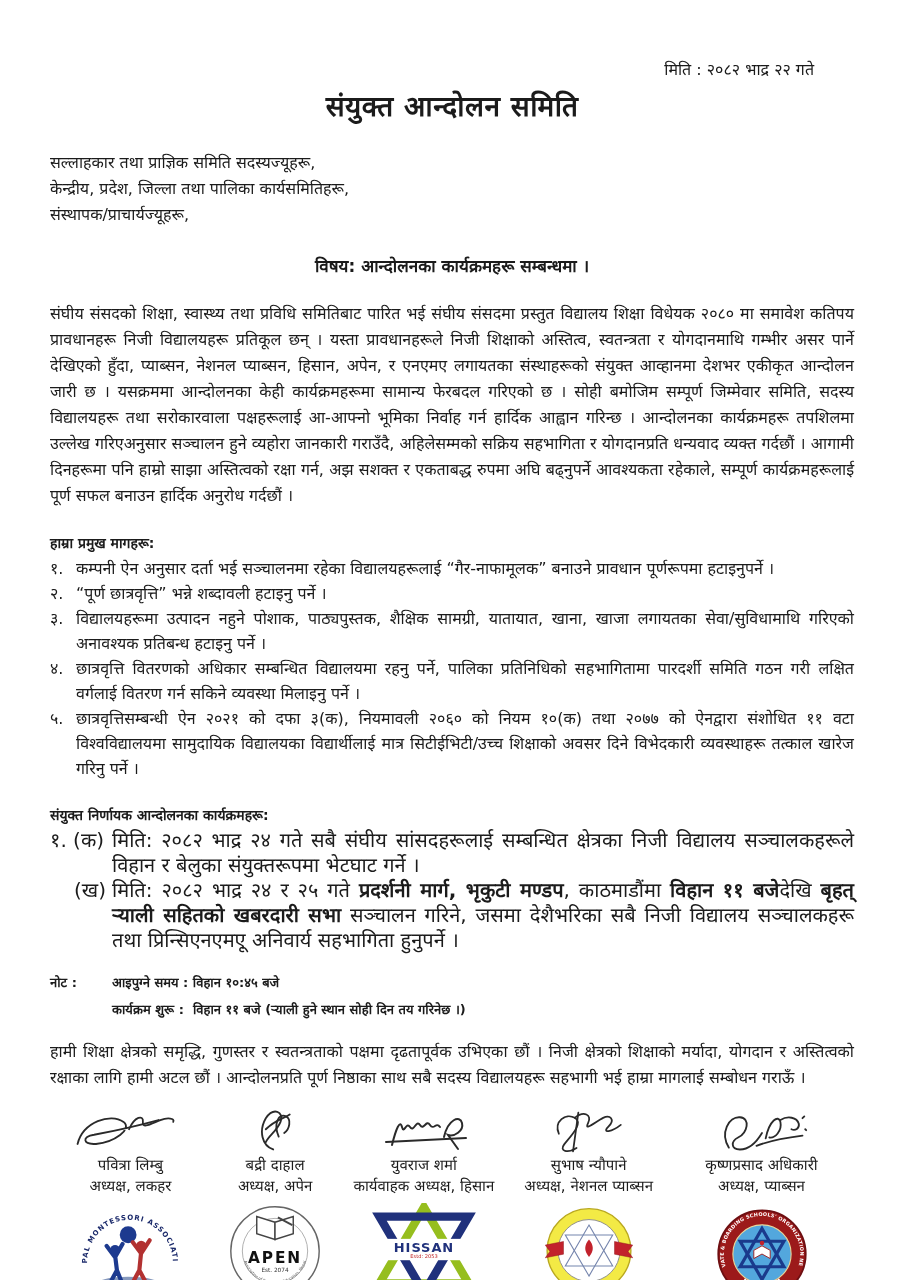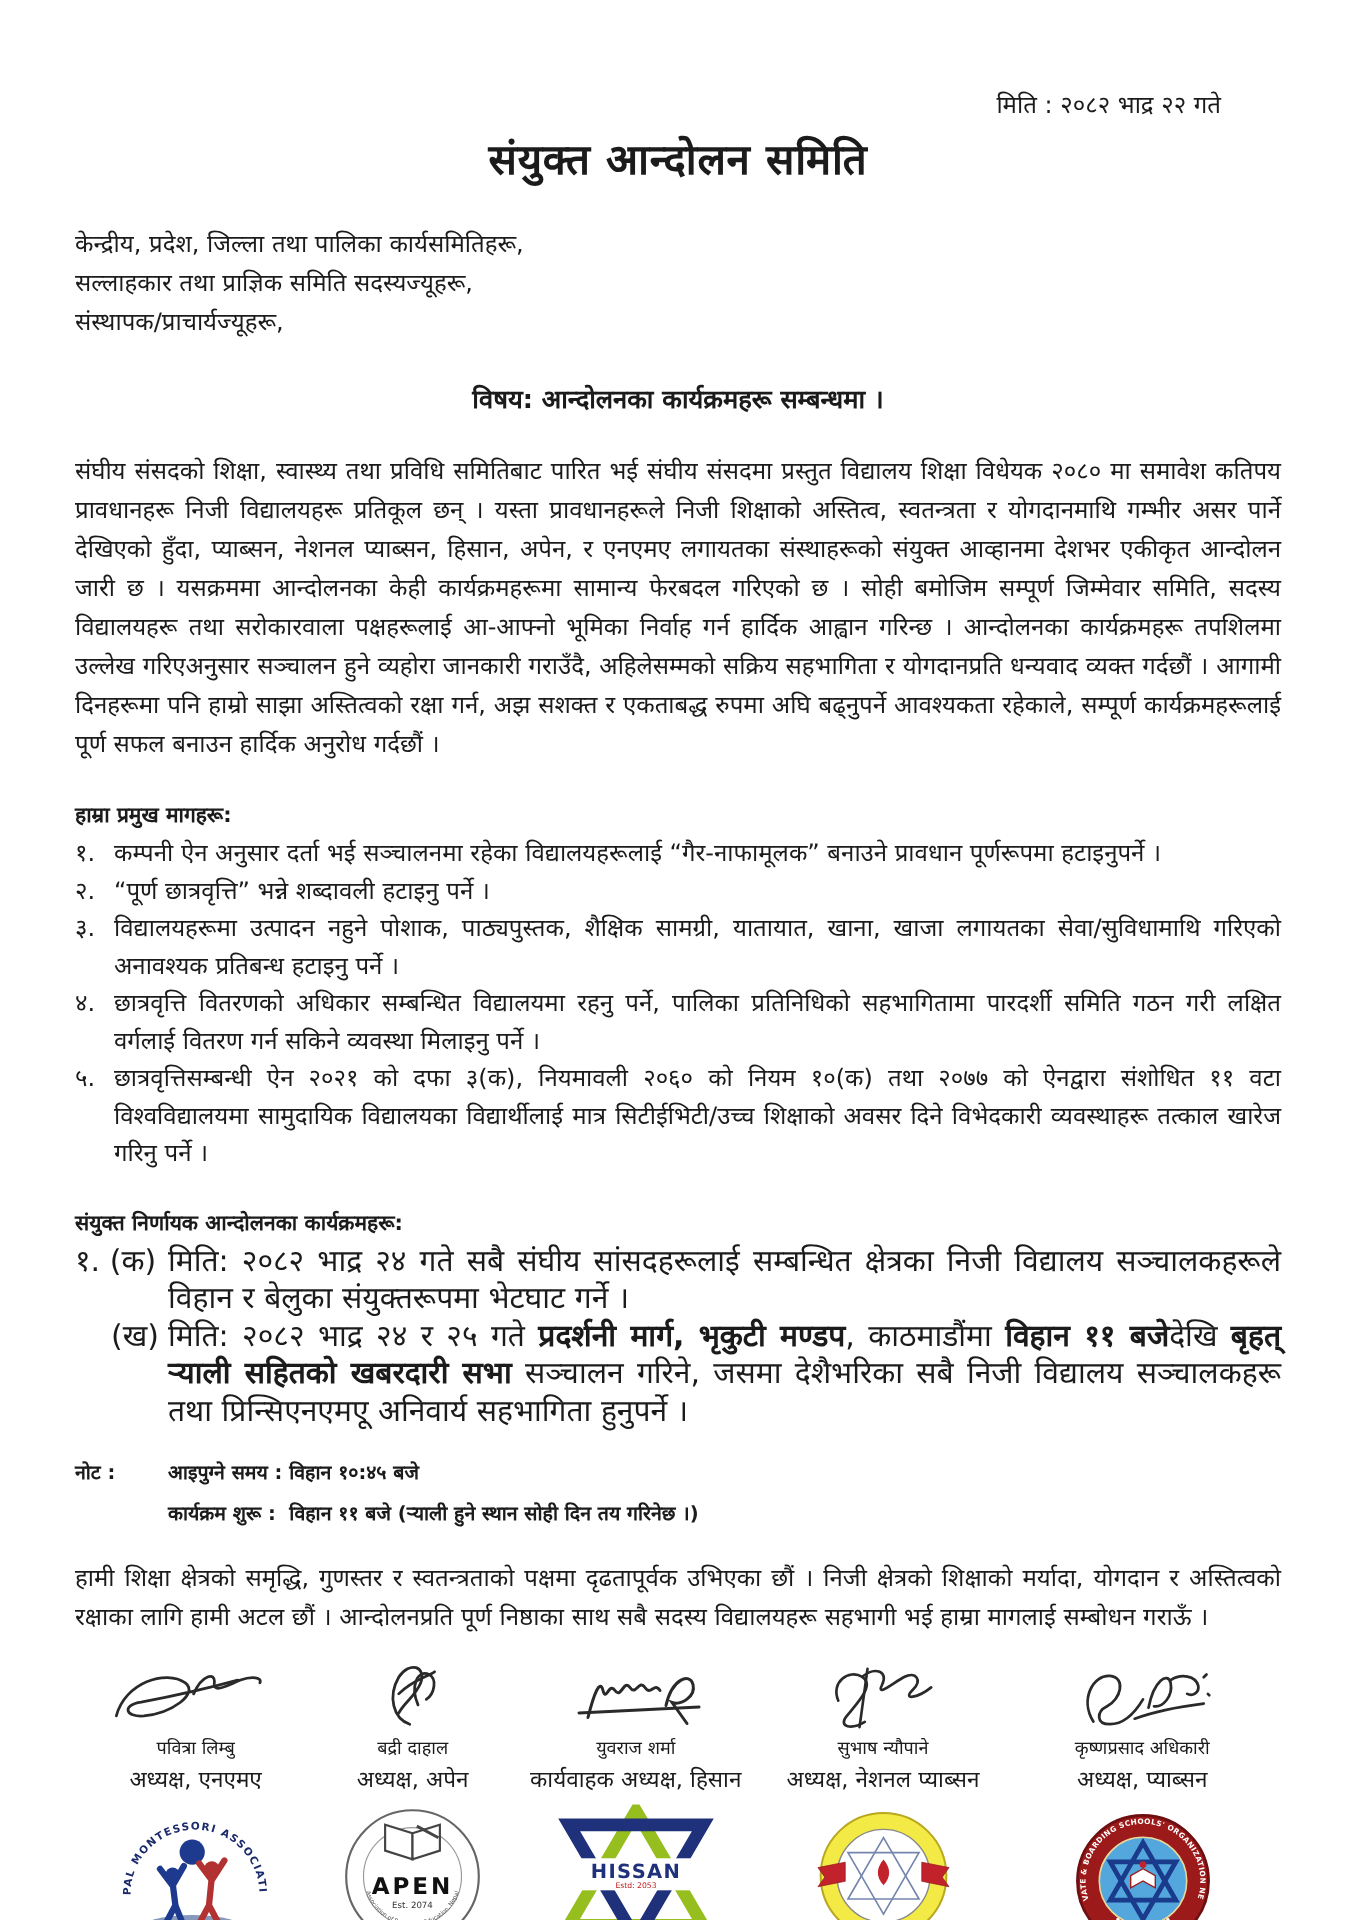--- a/index.html
+++ b/index.html
@@ -19,37 +19,37 @@
   .prog.sub{margin-left:24px;}
   .prog.sub .marker{width:38px;}
   .prog .txt{flex:1;text-align:justify;}
   .bold{font-weight:bold;}
   .note{display:flex;font-weight:bold;font-size:13px;line-height:27px;margin-top:16px;}
   .note-label{flex:none;width:62px;}
   .closing{text-align:justify;font-size:16px;line-height:26px;margin-top:16px;}
   .sig-row{display:flex;margin-top:18px;align-items:flex-start;}
   .signatory{text-align:center;display:flex;flex-direction:column;align-items:center;}
   .signatory .sig-svg{height:46px;margin-bottom:0px;}
-  .sig-name{font-size:12px;line-height:21px;}
+  .sig-name{font-size:15px;line-height:21px;}
   .sig-role{font-size:15px;line-height:21px;}
   .org-logo{margin-top:6px;}
   .c1{flex-basis:20%;} .c2{flex-basis:16%;} .c3{flex-basis:21%;} .c4{flex-basis:20%;} .c5{flex-basis:23%;}
 </style>
 </head>
 <body>
 
 <div class="page">
 
   <div class="date-line">मिति : २०८२ भाद्र २२ गते</div>
 
   <div class="doc-title">संयुक्त आन्दोलन समिति</div>
 
   <div class="recipients">
+    <div>सल्लाहकार तथा प्राज्ञिक समिति सदस्यज्यूहरू,</div>
     <div>केन्द्रीय, प्रदेश, जिल्ला तथा पालिका कार्यसमितिहरू,</div>
-    <div>सल्लाहकार तथा प्राज्ञिक समिति सदस्यज्यूहरू,</div>
     <div>संस्थापक/प्राचार्यज्यूहरू,</div>
   </div>
 
   <div class="subject">विषय: आन्दोलनका कार्यक्रमहरू सम्बन्धमा ।</div>
 
   <div class="para">संघीय संसदको शिक्षा, स्वास्थ्य तथा प्रविधि समितिबाट पारित भई संघीय संसदमा प्रस्तुत विद्यालय शिक्षा विधेयक २०८० मा समावेश कतिपय प्रावधानहरू निजी विद्यालयहरू प्रतिकूल छन् । यस्ता प्रावधानहरूले निजी शिक्षाको अस्तित्व, स्वतन्त्रता र योगदानमाथि गम्भीर असर पार्ने देखिएको हुँदा, प्याब्सन, नेशनल प्याब्सन, हिसान, अपेन, र एनएमए लगायतका संस्थाहरूको संयुक्त आव्हानमा देशभर एकीकृत आन्दोलन जारी छ । यसक्रममा आन्दोलनका केही कार्यक्रमहरूमा सामान्य फेरबदल गरिएको छ । सोही बमोजिम सम्पूर्ण जिम्मेवार समिति, सदस्य विद्यालयहरू तथा सरोकारवाला पक्षहरूलाई आ-आफ्नो भूमिका निर्वाह गर्न हार्दिक आह्वान गरिन्छ । आन्दोलनका कार्यक्रमहरू तपशिलमा उल्लेख गरिएअनुसार सञ्चालन हुने व्यहोरा जानकारी गराउँदै, अहिलेसम्मको सक्रिय सहभागिता र योगदानप्रति धन्यवाद व्यक्त गर्दछौं । आगामी दिनहरूमा पनि हाम्रो साझा अस्तित्वको रक्षा गर्न, अझ सशक्त र एकताबद्ध रुपमा अघि बढ्नुपर्ने आवश्यकता रहेकाले, सम्पूर्ण कार्यक्रमहरूलाई पूर्ण सफल बनाउन हार्दिक अनुरोध गर्दछौं ।</div>
 
   <div class="section-heading">हाम्रा प्रमुख मागहरू:</div>
 
   <div>
@@ -101,21 +101,21 @@
   <div class="sig-row">
 
     <div class="signatory c1">
       <svg class="sig-svg" viewBox="0 0 130 50" width="130" height="46">
         <g fill="none" stroke="#2a2a2a" stroke-width="2" stroke-linecap="round">
           <path d="M8,38 C14,14 44,4 58,14 C68,22 48,36 28,38 C14,39 12,30 26,28 C52,23 74,18 96,12"></path>
           <path d="M64,22 C70,8 80,6 79,14 C78,22 88,16 98,12 C106,9 114,10 112,14"></path>
         </g>
       </svg>
       <div class="sig-name">पवित्रा लिम्बु</div>
-      <div class="sig-role">अध्यक्ष, एनएमए</div>
+      <div class="sig-role">अध्यक्ष, लकहर</div>
       <svg class="org-logo" viewBox="0 0 120 120" width="112" height="112">
         <defs>
             <path id="nmaArc" d="M14,64 A 46,46 0 1 1 106,64"></path>
           </defs>
         <text font-size="7.5" fill="#1b2a6b" font-weight="bold" letter-spacing="1"><textPath href="#nmaArc" startOffset="50%" text-anchor="middle">NEPAL MONTESSORI ASSOCIATION</textPath></text>
         <ellipse cx="58" cy="88" rx="36" ry="9" fill="#8699bd"></ellipse>
         <circle cx="58" cy="34" r="9" fill="#1d3a8f"></circle>
         <g stroke="#1d3a8f" stroke-width="4.5" stroke-linecap="round" fill="none">
           <path d="M44,56 L46,72 M44,58 L35,46 M44,58 L52,44 M46,72 L38,87 M46,72 L52,87"></path>
         </g>

